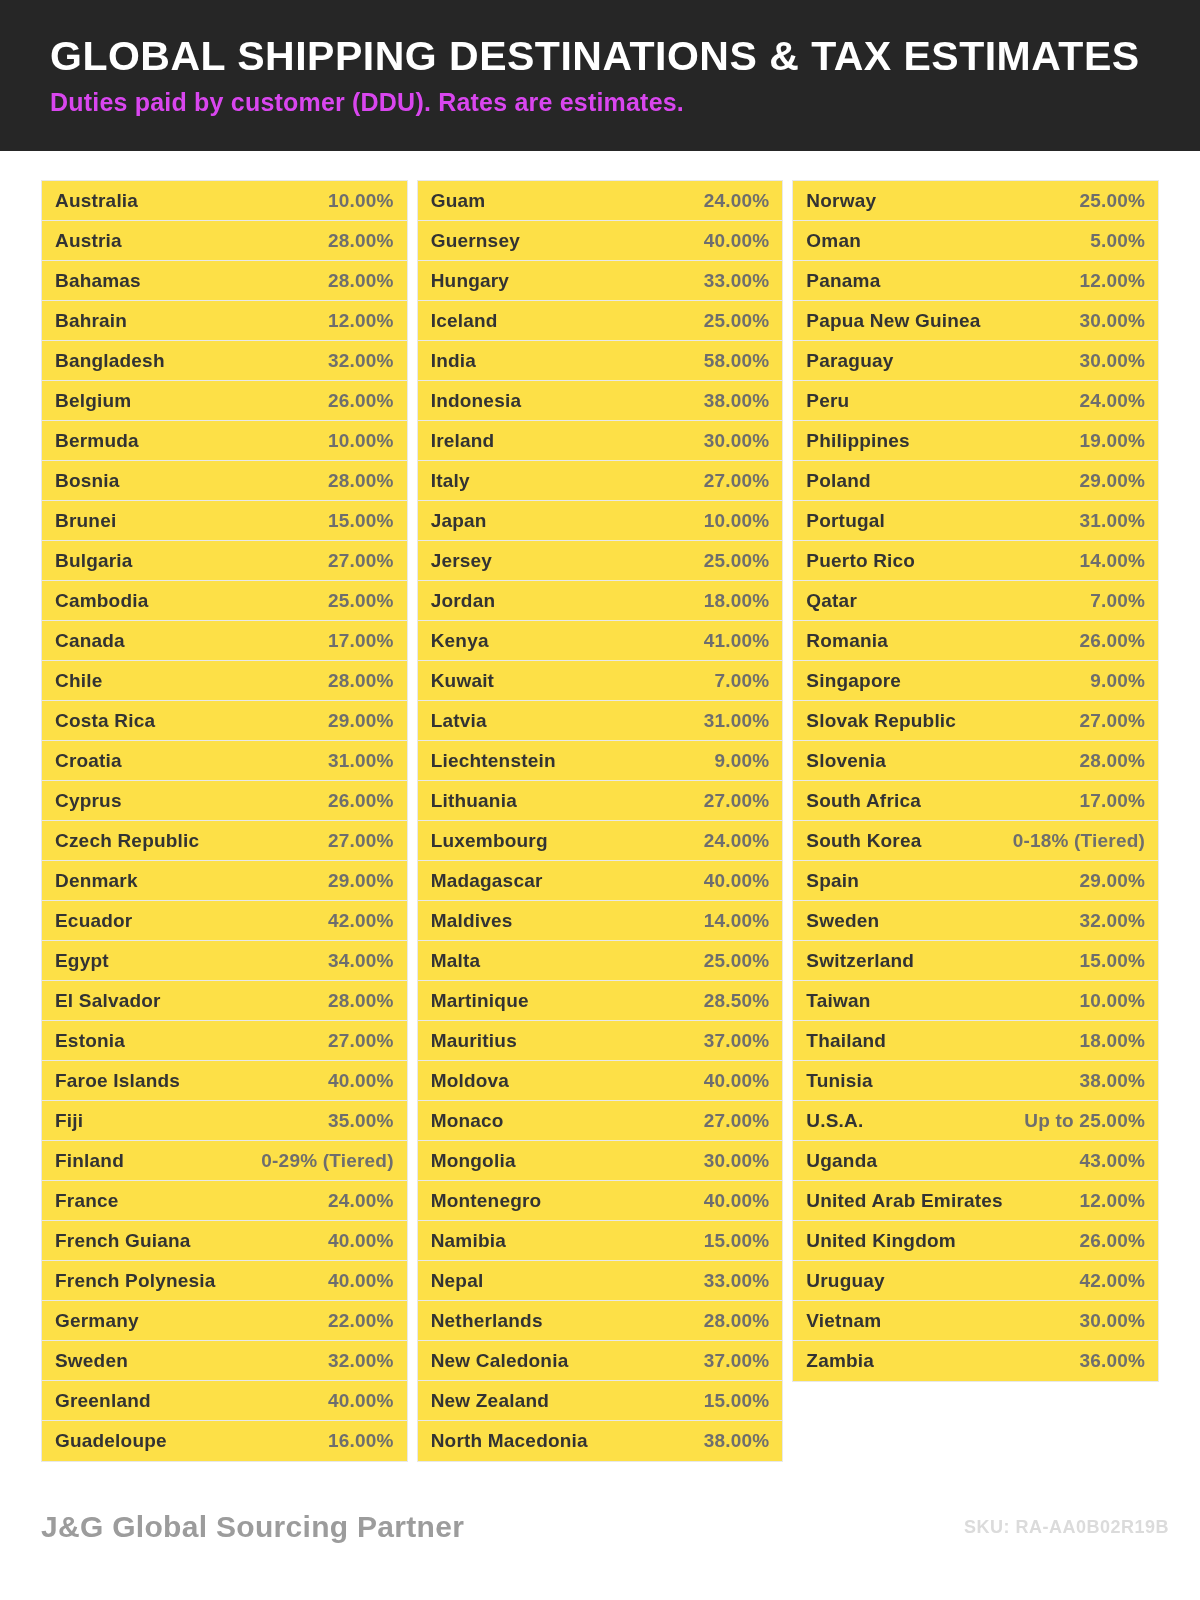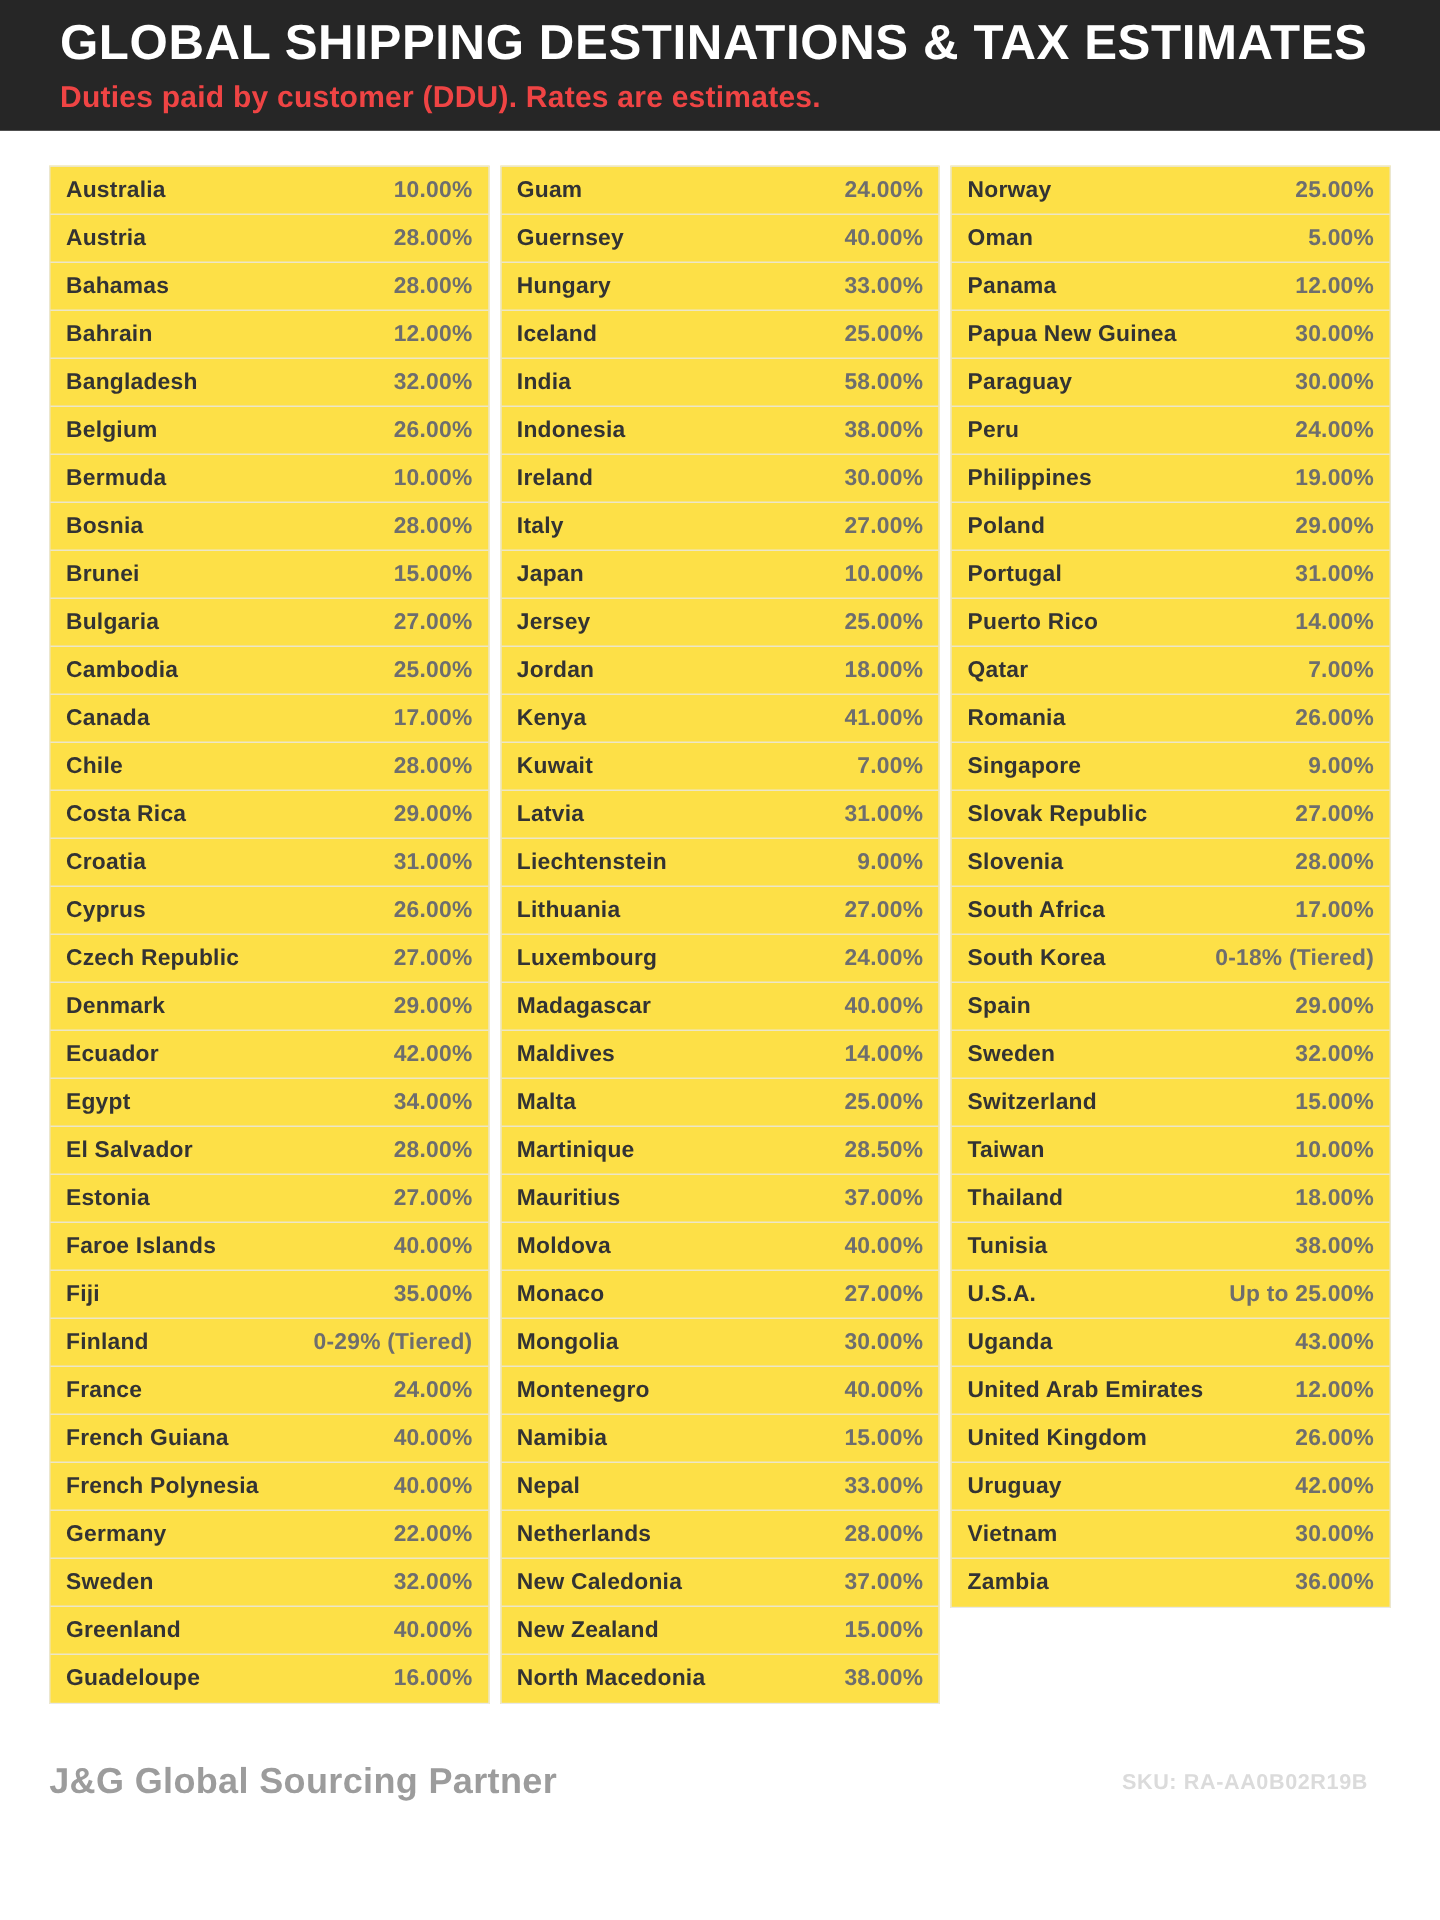--- a/index.html
+++ b/index.html
@@ -7,36 +7,36 @@
   body {
     width: 1200px;
     height: 1600px;
     background: #ffffff;
     font-family: "Liberation Sans", sans-serif;
     position: relative;
     overflow: hidden;
   }
   .header {
     background: #262626;
-    height: 109px;
+    height: 151px;
     padding: 0 50px;
     display: flex;
     flex-direction: column;
     justify-content: center;
   }
   .title {
     color: #ffffff;
     font-size: 41px;
     font-weight: 800;
     letter-spacing: 0.5px;
     line-height: 1.1;
   }
   .subtitle {
     margin-top: 8px;
-    color: #ef4444;
+    color: #d946ef;
     font-size: 25px;
     font-weight: 700;
     letter-spacing: 0.2px;
   }
   .table {
     display: flex;
     gap: 9px;
     margin: 29px 41px 0 41px;
   }
   .col {
@@ -63,21 +63,21 @@
   }
   .rate {
     font-size: 19px;
     font-weight: 700;
     color: #6e6e6e;
     letter-spacing: 0.2px;
     white-space: nowrap;
     margin-left: 8px;
   }
   .footer {
-    margin: 48px 60px 0 41px;
+    margin: 48px 31px 0 41px;
     display: flex;
     justify-content: space-between;
     align-items: center;
   }
   .brand {
     font-size: 30px;
     font-weight: 700;
     color: #9c9c9c;
     letter-spacing: 0.3px;
   }

